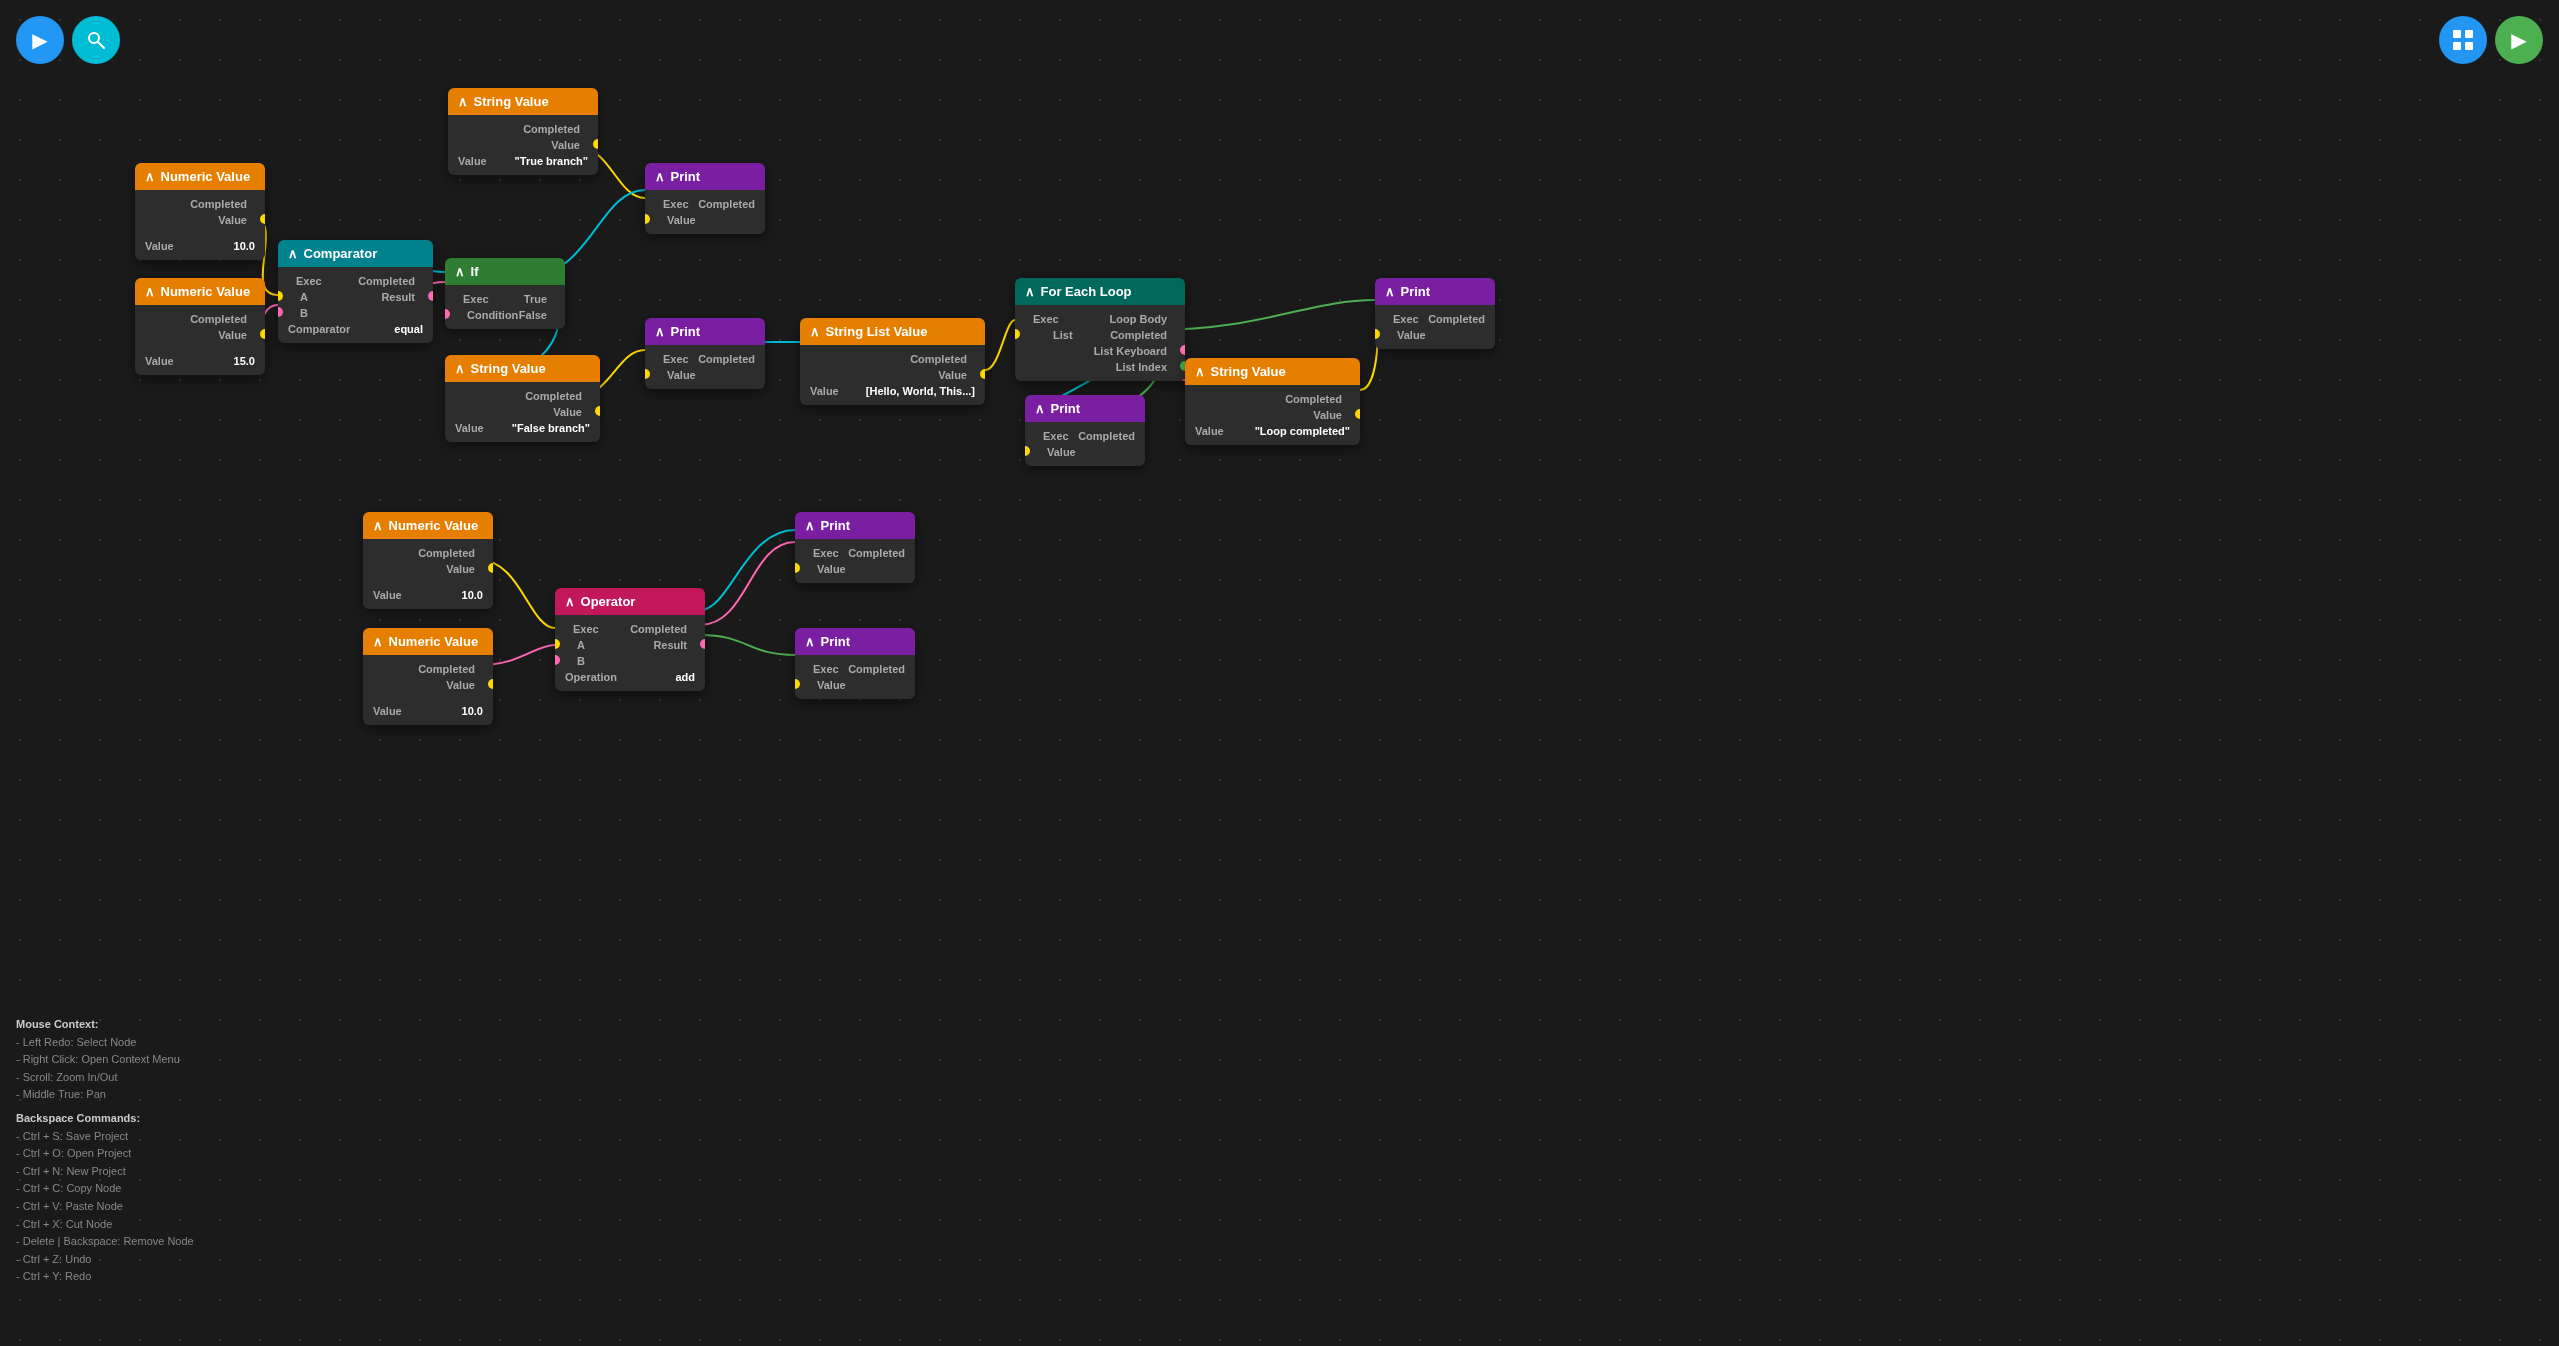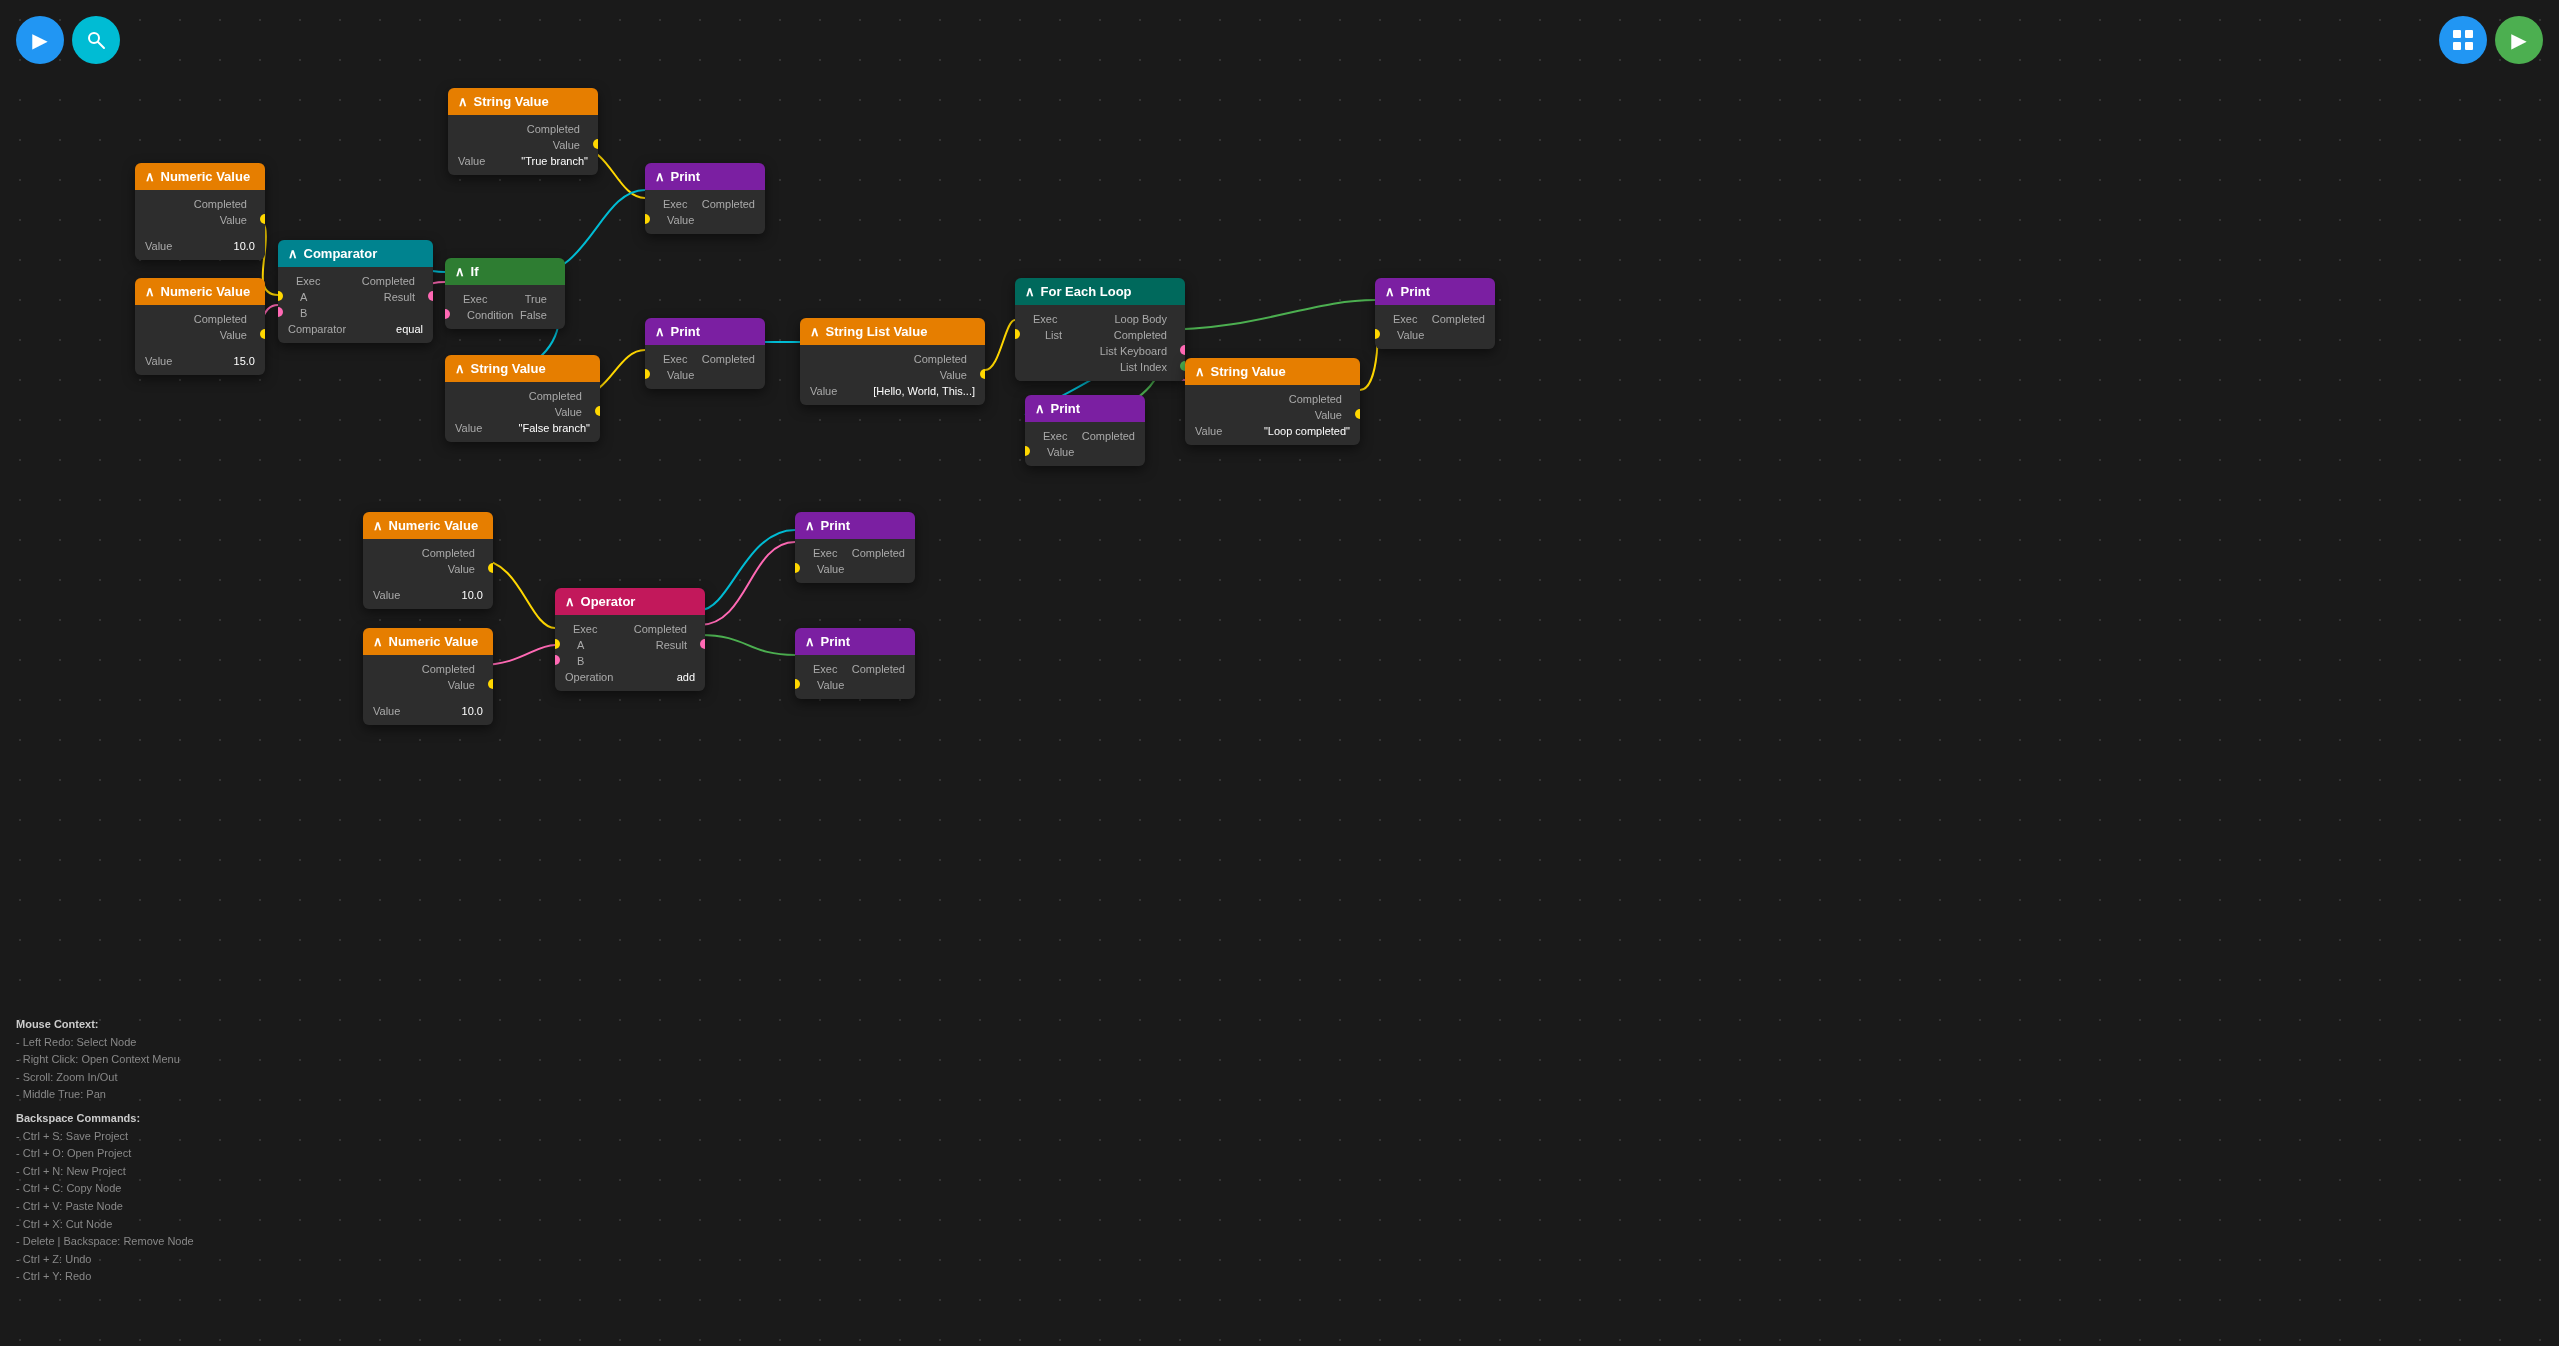--- a/index.html
+++ b/index.html
@@ -62,20 +62,21 @@
       display: flex;
       align-items: center;
       gap: 6px;
       font-size: 13px;
       font-weight: 600;
       color: white;
     }
     .node-body {
       background: #2d2d2d;
       padding: 6px 0;
+      font-weight: bold;
     }
     .node-row {
       display: flex;
       align-items: center;
       justify-content: space-between;
       padding: 2px 10px;
       font-size: 11px;
       color: #ccc;
       position: relative;
     }
@@ -414,21 +415,21 @@
   <div class="node-body">
     <div class="node-row" style="position:relative; padding-left:18px; padding-right:18px;">
 
       <span class="label">Exec</span>
       <span style="flex:1;"></span>
       <span class="label">Loop Body</span>
 
     </div>
     <div class="node-row" style="position:relative; padding-left:18px; padding-right:18px;">
       <span class="port left port-yellow" style="top:2px;"></span>
-      <span class="label" style="margin-left:12px;">List</span>
+      <span class="label" style="margin-left:20px;">List</span>
       <span style="flex:1;"></span>
       <span class="label">Completed</span>
 
     </div>
     <div class="node-row right" style="position:relative; padding-right:18px;">
       <span class="label">List Keyboard</span>
       <span class="port right port-pink" style="top:2px;"></span>
     </div>
     <div class="node-row right" style="position:relative; padding-right:18px;">
       <span class="label">List Index</span>

